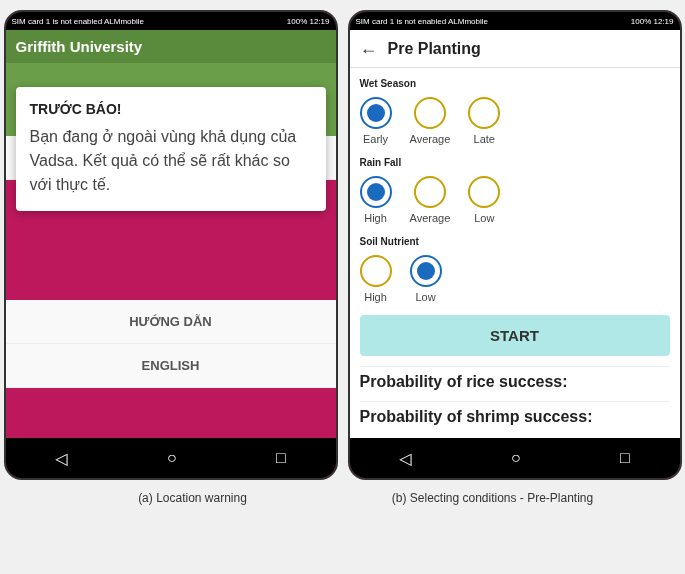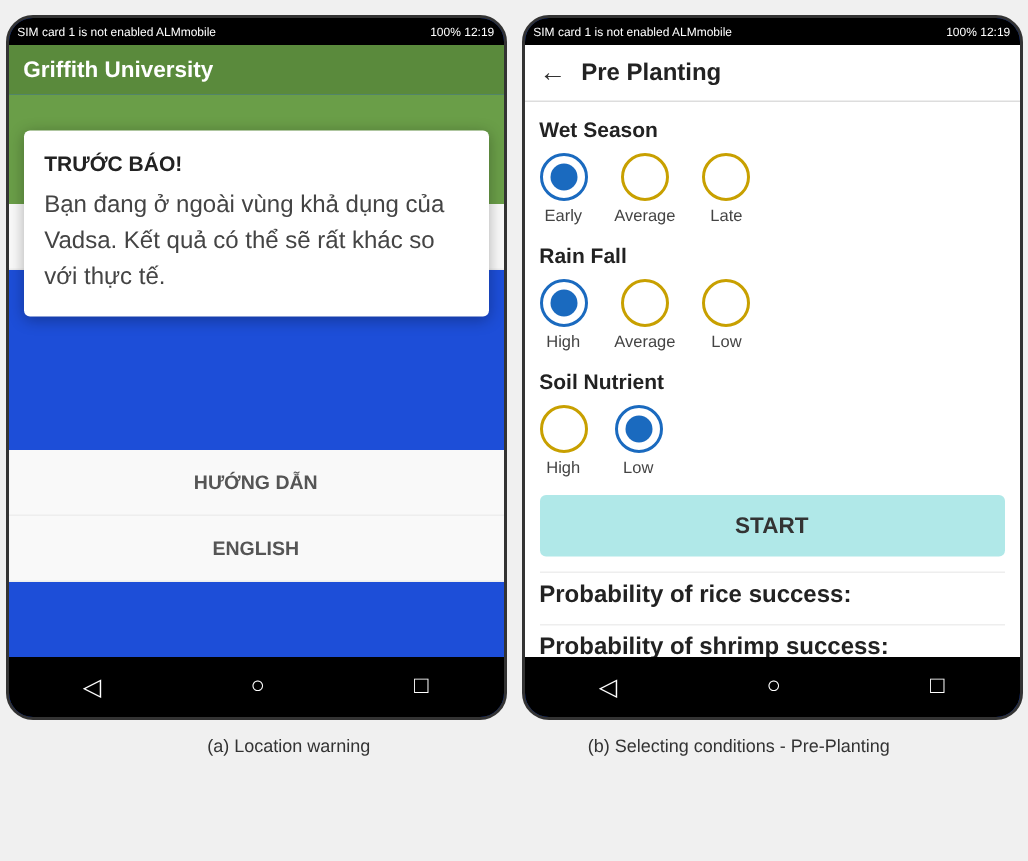--- a/index.html
+++ b/index.html
@@ -28,21 +28,21 @@
       align-items: center;
       gap: 6px;
     }
 
     .phone {
       width: 334px;
       height: 470px;
       border: 2px solid #333;
       border-radius: 18px;
       overflow: hidden;
-      background: #1d4ed8;
+      background: #be185d;
       display: flex;
       flex-direction: column;
       position: relative;
     }
 
     
     .status-bar {
       background: #000;
       color: #fff;
       font-size: 9px;
@@ -158,21 +158,21 @@
 
     .phone-b .content {
       flex: 1;
       overflow: hidden;
       padding: 10px;
       background: #fff;
     }
 
     .section-title {
       font-weight: bold;
-      font-size: 14px;
+      font-size: 10px;
       color: #222;
       margin-bottom: 8px;
     }
 
     .radio-row {
       display: flex;
       gap: 18px;
       margin-bottom: 12px;
     }
     .radio-option {

